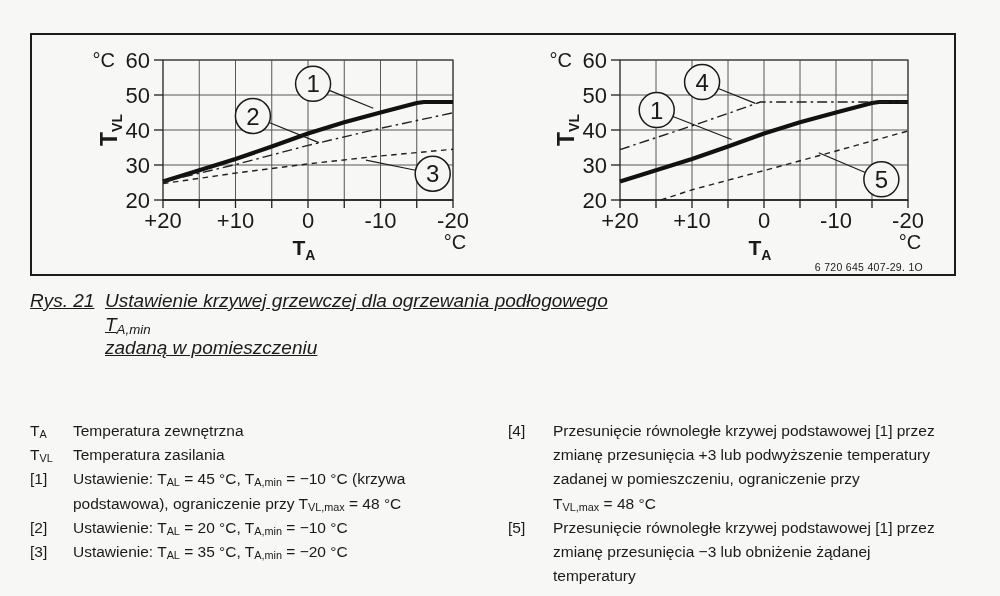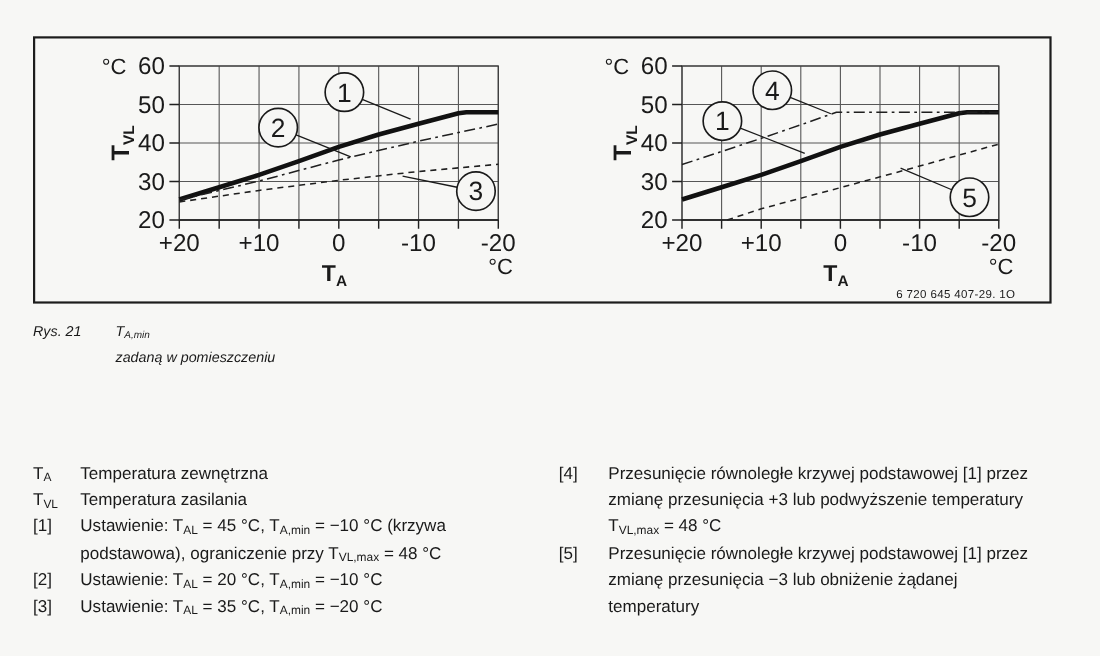--- a/index.html
+++ b/index.html
@@ -9,21 +9,21 @@
     font-family:"Liberation Sans",sans-serif;
   }
   .figure-box{
     position:absolute;left:30px;top:33px;width:922px;height:239px;
     border:2px solid #1c1c1c;background:#f7f7f5;
   }
   .figure-box svg{display:block;}
   svg text{font-family:"Liberation Sans",sans-serif;fill:#1a1a1a;}
   .caption{
     position:absolute;left:30px;top:289px;display:flex;
-    font-style:italic;font-size:13px;line-height:23.5px;white-space:nowrap;
+    font-style:italic;font-size:19px;line-height:23.5px;white-space:nowrap;text-decoration:underline;
   }
   .cap-label{width:75px;flex:none;}
   .legend{
     position:absolute;top:419px;font-size:15.5px;line-height:24.2px;white-space:nowrap;
   }
   .col-left{left:30px;width:470px;}
   .col-right{left:508px;width:480px;}
   .lg-item{display:flex;align-items:flex-start;}
   .col-left .lg-term{width:43px;flex:none;}
   .col-right .lg-term{width:45px;flex:none;}
@@ -156,20 +156,21 @@
             <text x="0" y="7" text-anchor="middle" font-weight="bold"><tspan font-size="23">T</tspan><tspan font-size="14" dy="5">VL</tspan></text>
           </g>
         </g>
         <text x="891" y="236" text-anchor="end" font-size="10.5" letter-spacing="0.3">6 720 645 407-29. 1O</text>
       </svg>
   </div>
 
   <div class="caption">
     <div class="cap-label">Rys. 21</div>
     <div class="cap-lines" id="cap-lines">
+        <div class="cap-line"><span>Ustawienie krzywej grzewczej dla ogrzewania podłogowego</span></div>
         <div class="cap-line"><span>T</span><sub>A,min</sub></div>
         <div class="cap-line"><span>zadaną w pomieszczeniu</span></div>
       </div>
   </div>
 
   <div class="legend col-left" id="legend-left">
       <div class="lg-item">
         <div class="lg-term"><span>T</span><sub>A</sub></div>
         <div class="lg-lines">
           <div class="lg-line"><span>Temperatura zewnętrzna</span></div>
@@ -200,20 +201,21 @@
           <div class="lg-line"><span>Ustawienie: T</span><sub>AL</sub><span> = 35 °C, T</span><sub>A,min</sub><span> = −20 °C</span></div>
         </div>
       </div>
     </div>
   <div class="legend col-right" id="legend-right">
       <div class="lg-item">
         <div class="lg-term"><span>[4]</span></div>
         <div class="lg-lines">
           <div class="lg-line"><span>Przesunięcie równoległe krzywej podstawowej [1] przez</span></div>
           <div class="lg-line"><span>zmianę przesunięcia +3 lub podwyższenie temperatury</span></div>
+          <div class="lg-line"><span>zadanej w pomieszczeniu, ograniczenie przy</span></div>
           <div class="lg-line"><span>T</span><sub>VL,max</sub><span> = 48 °C</span></div>
         </div>
       </div>
       <div class="lg-item">
         <div class="lg-term"><span>[5]</span></div>
         <div class="lg-lines">
           <div class="lg-line"><span>Przesunięcie równoległe krzywej podstawowej [1] przez</span></div>
           <div class="lg-line"><span>zmianę przesunięcia −3 lub obniżenie żądanej</span></div>
           <div class="lg-line"><span>temperatury</span></div>
         </div>

